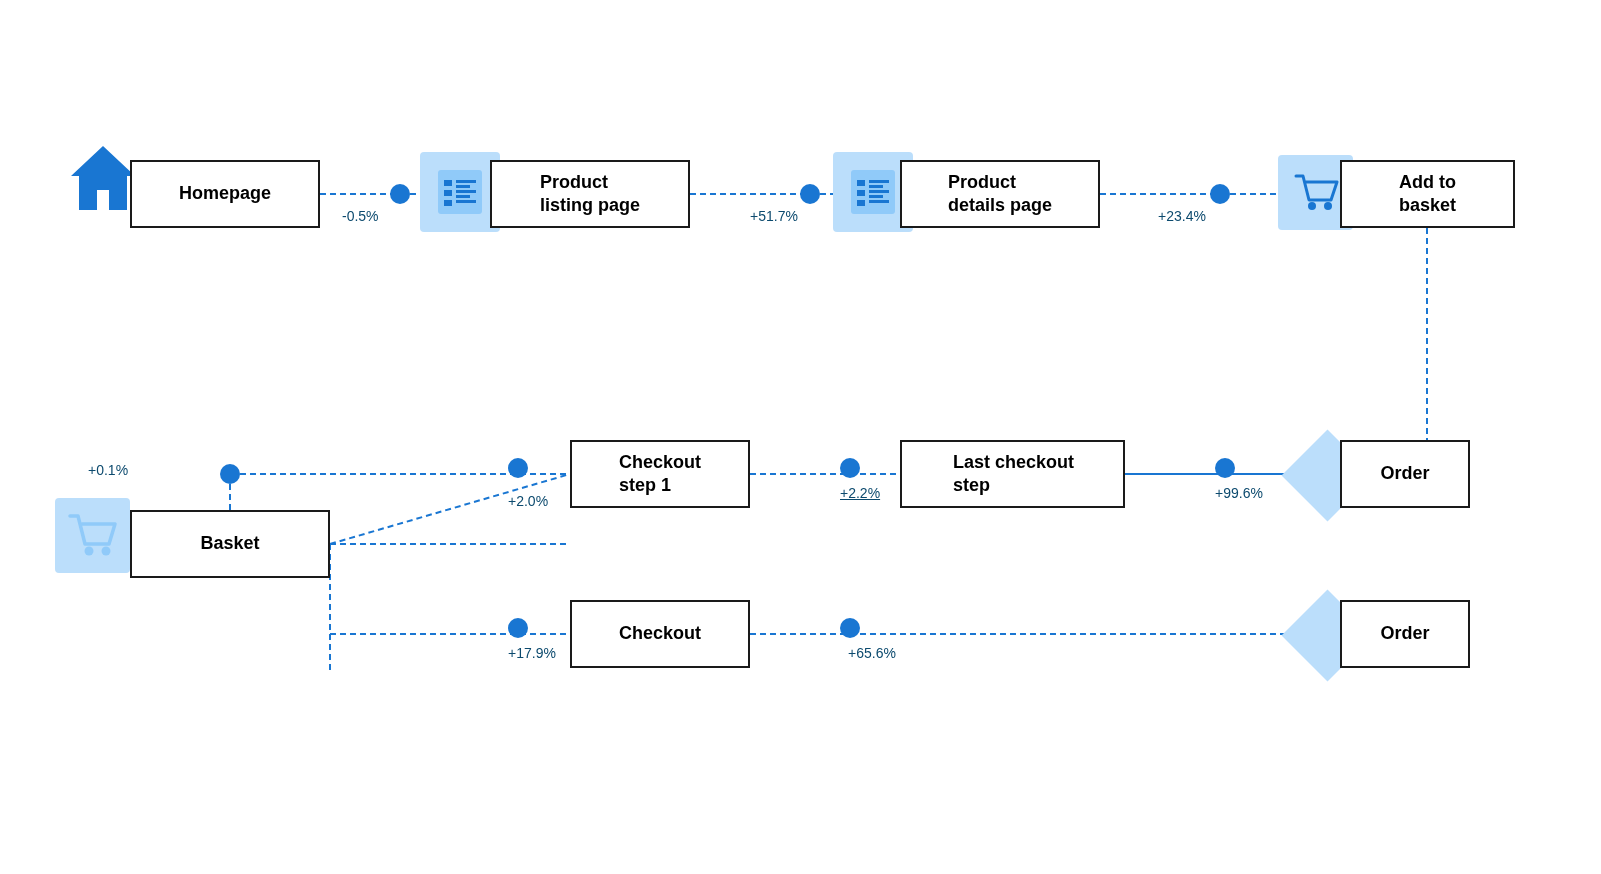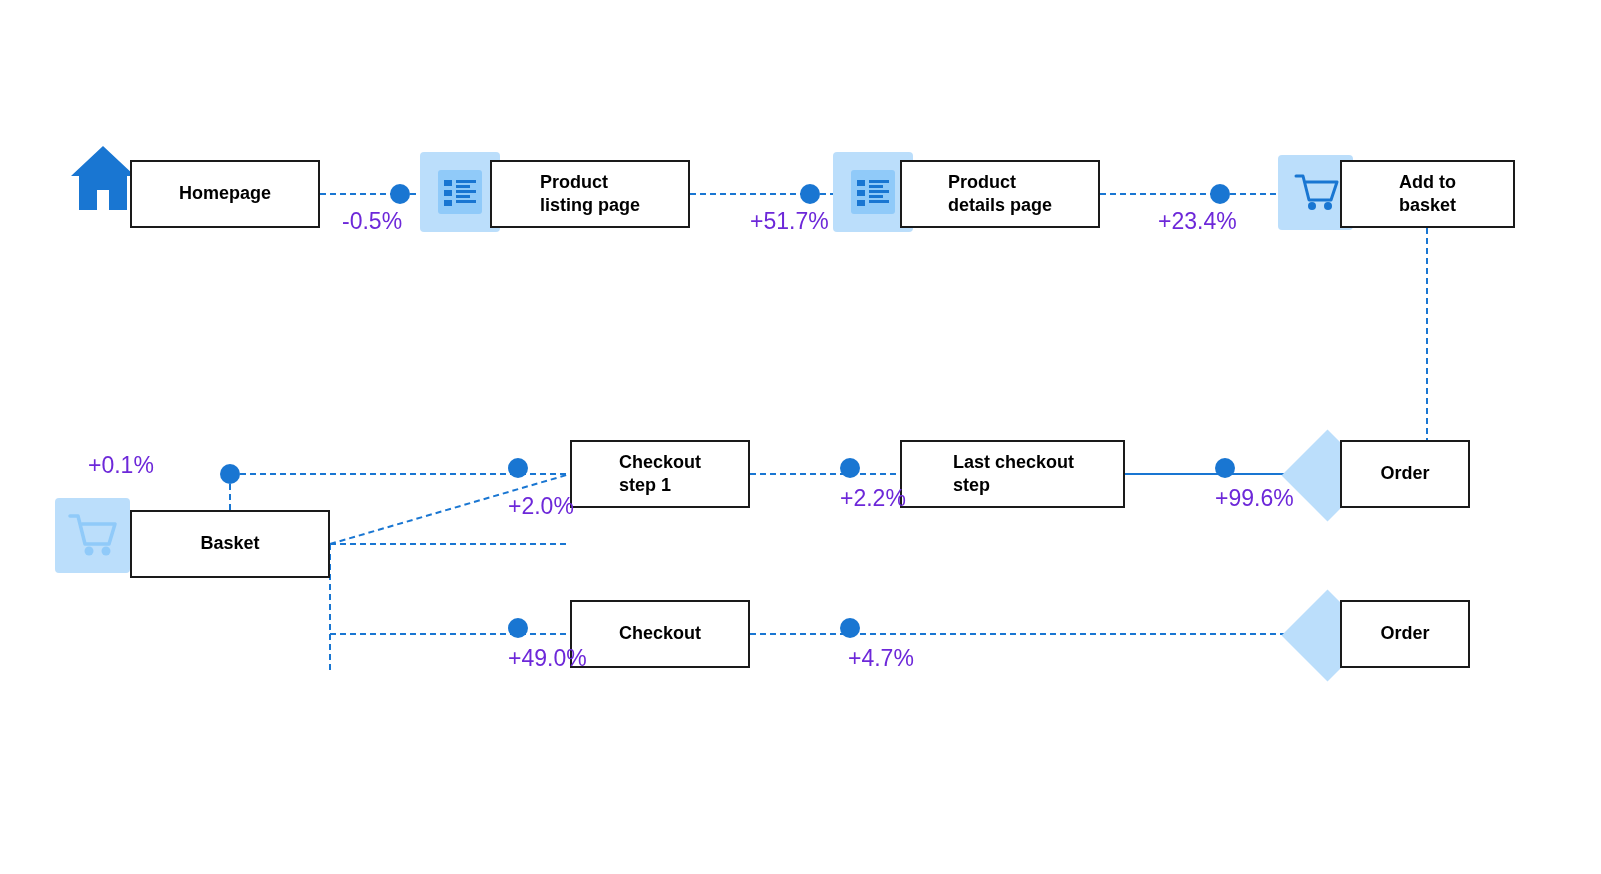--- a/index.html
+++ b/index.html
@@ -60,23 +60,23 @@
       left: 0;
       width: 1601px;
       height: 874px;
       z-index: 1;
       pointer-events: none;
     }
 
     
     .pct-label {
       position: absolute;
-      font-size: 23px;
+      font-size: 14px;
       font-weight: 500;
-      color: #6d28d9;
+      color: #0c4a6e;
       z-index: 15;
     }
 
     
     .list-icon-bg {
       background: #bbdefb;
       border-radius: 4px;
       width: 80px;
       height: 80px;
       display: flex;
@@ -209,21 +209,21 @@
       <circle cx="37" cy="38" r="4" fill="#1976d2"></circle>
     </svg>
   </div>
 
   <div class="node" style="left:1340px; top:160px; width:175px; height:68px;">
     <span>Add to<br>basket</span>
   </div>
 
   <div class="dot" style="left:220px; top:464px;"></div>
 
-  <div class="pct-label" style="left:88px; top:452px;">+0.1%</div>
+  <div class="pct-label" style="left:88px; top:462px;">+0.1%</div>
 
   <div class="cart-icon-bg" style="left:55px; top:498px;">
     <svg width="55" height="55" viewBox="0 0 55 55">
       <path d="M5,8 L13,8 L20,36 L44,36 L50,16 L17,16" stroke="#90caf9" stroke-width="3.5" fill="none" stroke-linecap="round" stroke-linejoin="round"></path>
       <circle cx="24" cy="43" r="4.5" fill="#90caf9"></circle>
       <circle cx="41" cy="43" r="4.5" fill="#90caf9"></circle>
     </svg>
   </div>
 
   <div class="node" style="left:130px; top:510px; width:200px; height:68px;">
@@ -239,47 +239,47 @@
   <div class="dot" style="left:508px; top:458px;"></div>
 
   <div class="pct-label" style="left:508px; top:485px;margin-top:8px;">+2.0%</div>
 
   <div class="node" style="left:570px; top:440px; width:180px; height:68px;">
     <span>Checkout<br>step 1</span>
   </div>
 
   <div class="dot" style="left:840px; top:458px;"></div>
 
-  <div class="pct-label" style="left:840px; top:485px;">+2.2%</div>
+  <div class="pct-label" style="left:840px; top:485px;text-decoration:underline;">+2.2%</div>
 
   <div class="node" style="left:900px; top:440px; width:225px; height:68px;padding-left:16px;">
     <span>Last checkout<br>step</span>
   </div>
 
   <div class="dot" style="left:1215px; top:458px;"></div>
 
   <div class="pct-label" style="left:1215px; top:485px;">+99.6%</div>
 
   <div class="diamond" style="left:1295px; top:443px;"></div>
 
   <div class="node" style="left:1340px; top:440px; width:130px; height:68px;">
     <span>Order</span>
   </div>
 
   <div class="dot" style="left:508px; top:618px;"></div>
 
-  <div class="pct-label" style="left:508px; top:645px;">+49.0%</div>
+  <div class="pct-label" style="left:508px; top:645px;">+17.9%</div>
 
   <div class="node" style="left:570px; top:600px; width:180px; height:68px;">
     <span>Checkout</span>
   </div>
 
   <div class="dot" style="left:840px; top:618px;"></div>
 
-  <div class="pct-label" style="left:848px; top:645px;">+4.7%</div>
+  <div class="pct-label" style="left:848px; top:645px;">+65.6%</div>
 
   <div class="diamond" style="left:1295px; top:603px;"></div>
 
   <div class="node" style="left:1340px; top:600px; width:130px; height:68px;">
     <span>Order</span>
   </div>
 
 </div>
 
 </body></html>

